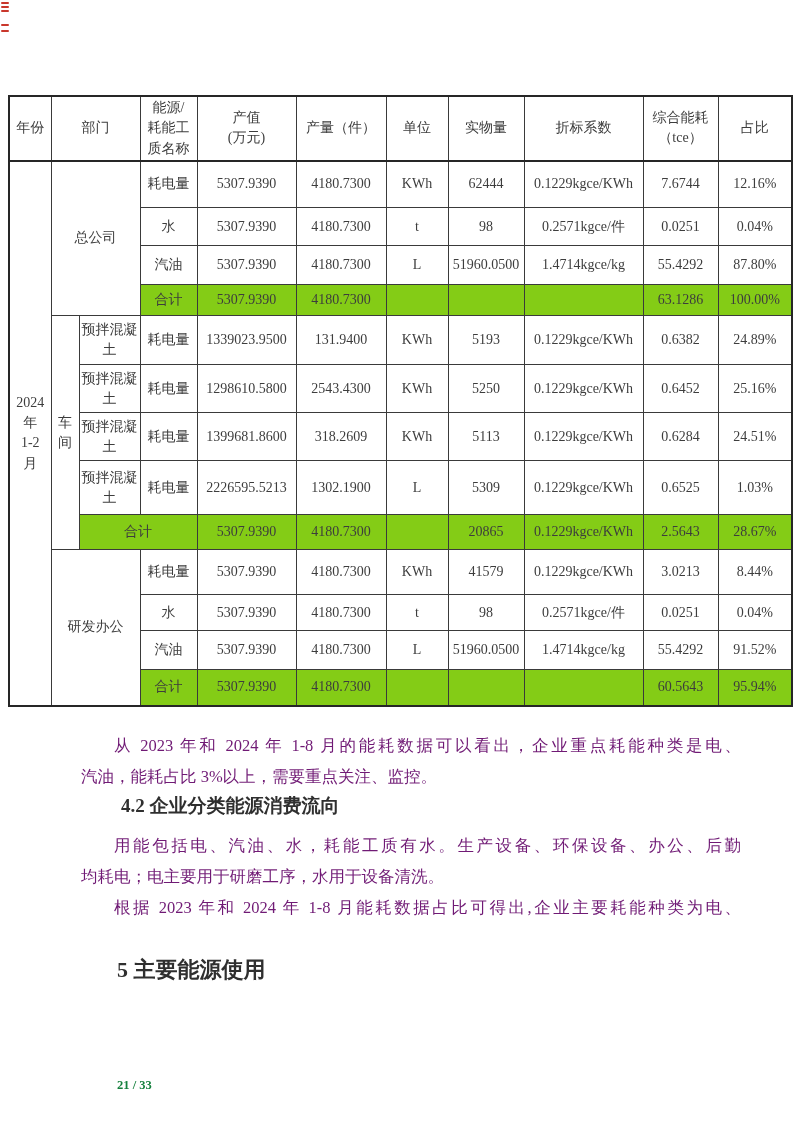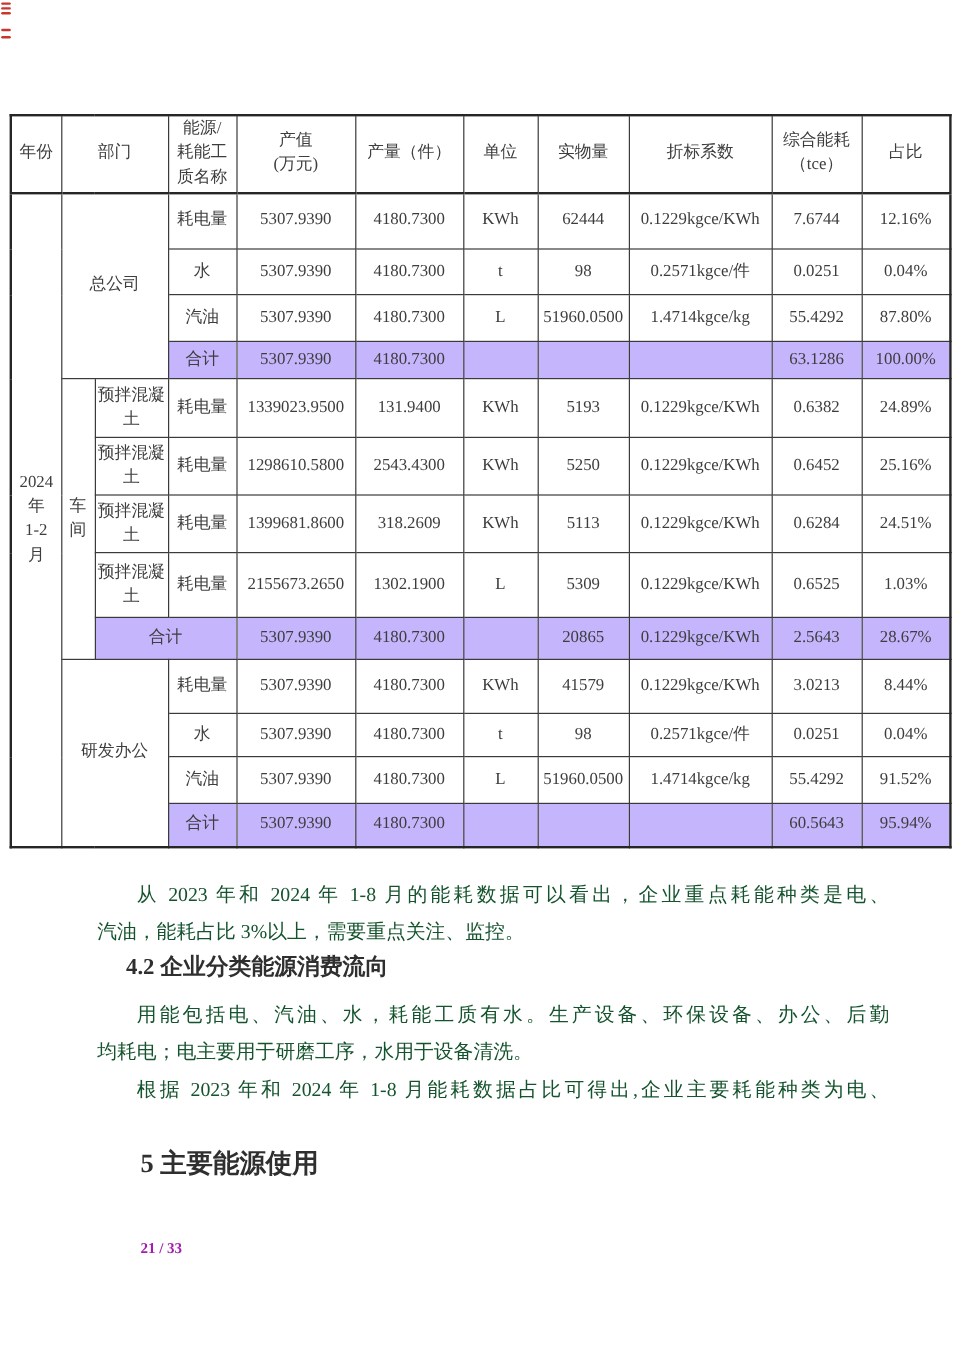--- a/index.html
+++ b/index.html
@@ -12,30 +12,30 @@
 
   
   table.energy{position:absolute;left:8px;top:95px;width:783px;border-collapse:collapse;
         table-layout:fixed;border:2px solid #262626;}
   table.energy td{border:1px solid #3a3a3a;text-align:center;vertical-align:middle;
         font-size:14px;line-height:1.45;padding:1px 2px;overflow:hidden;color:#3d3d3d;}
   tr.hd td{border-bottom:2px solid #262626;font-size:14px;}
   td.pre{white-space:pre-line;}
   td.year{line-height:2.0;font-size:14px;}
   td.wrapnum{word-break:break-all;padding:1px 6px;}
-  td.hl{background:#c4b5fd;}
+  td.hl{background:#84cc16;}
 
   
   .bodyline{position:absolute;left:81px;width:627px;font-size:16.5px;line-height:31px;
-        color:#14532d;white-space:nowrap;}
+        color:#701a75;white-space:nowrap;}
   .jline{text-align:justify;text-align-last:justify;white-space:normal;}
   .indent{padding-left:33px;}
-  .h42{position:absolute;left:105px;font-size:19px;font-weight:bold;color:#2f2f2f;}
+  .h42{position:absolute;left:121px;font-size:19px;font-weight:bold;color:#2f2f2f;}
   .h5{position:absolute;left:117px;font-size:22px;font-weight:bold;color:#2f2f2f;}
-  .pagenum{position:absolute;left:117px;font-size:12.5px;font-weight:bold;color:#a21caf;}
+  .pagenum{position:absolute;left:117px;font-size:12.5px;font-weight:bold;color:#15803d;margin-top:45px;}
 </style>
 </head>
 <body>
 
 <div class="page">
 
   <div class="redmarks">
     <span class="m" style="top:0"></span>
     <span class="m" style="top:4px"></span>
     <span class="m" style="top:8px"></span>
@@ -158,21 +158,21 @@
       <td>KWh</td>
       <td>5113</td>
       <td>0.1229kgce/KWh</td>
       <td>0.6284</td>
       <td>24.51%</td>
     </tr>
 
     <tr style="height:54px">
       <td>预拌混凝土</td>
       <td>耗电量</td>
-      <td>2155673.2650</td>
+      <td>2226595.5213</td>
       <td>1302.1900</td>
       <td>L</td>
       <td>5309</td>
       <td>0.1229kgce/KWh</td>
       <td>0.6525</td>
       <td>1.03%</td>
     </tr>
 
     <tr style="height:35px">
       <td class="hl" colspan="2">合计</td>

